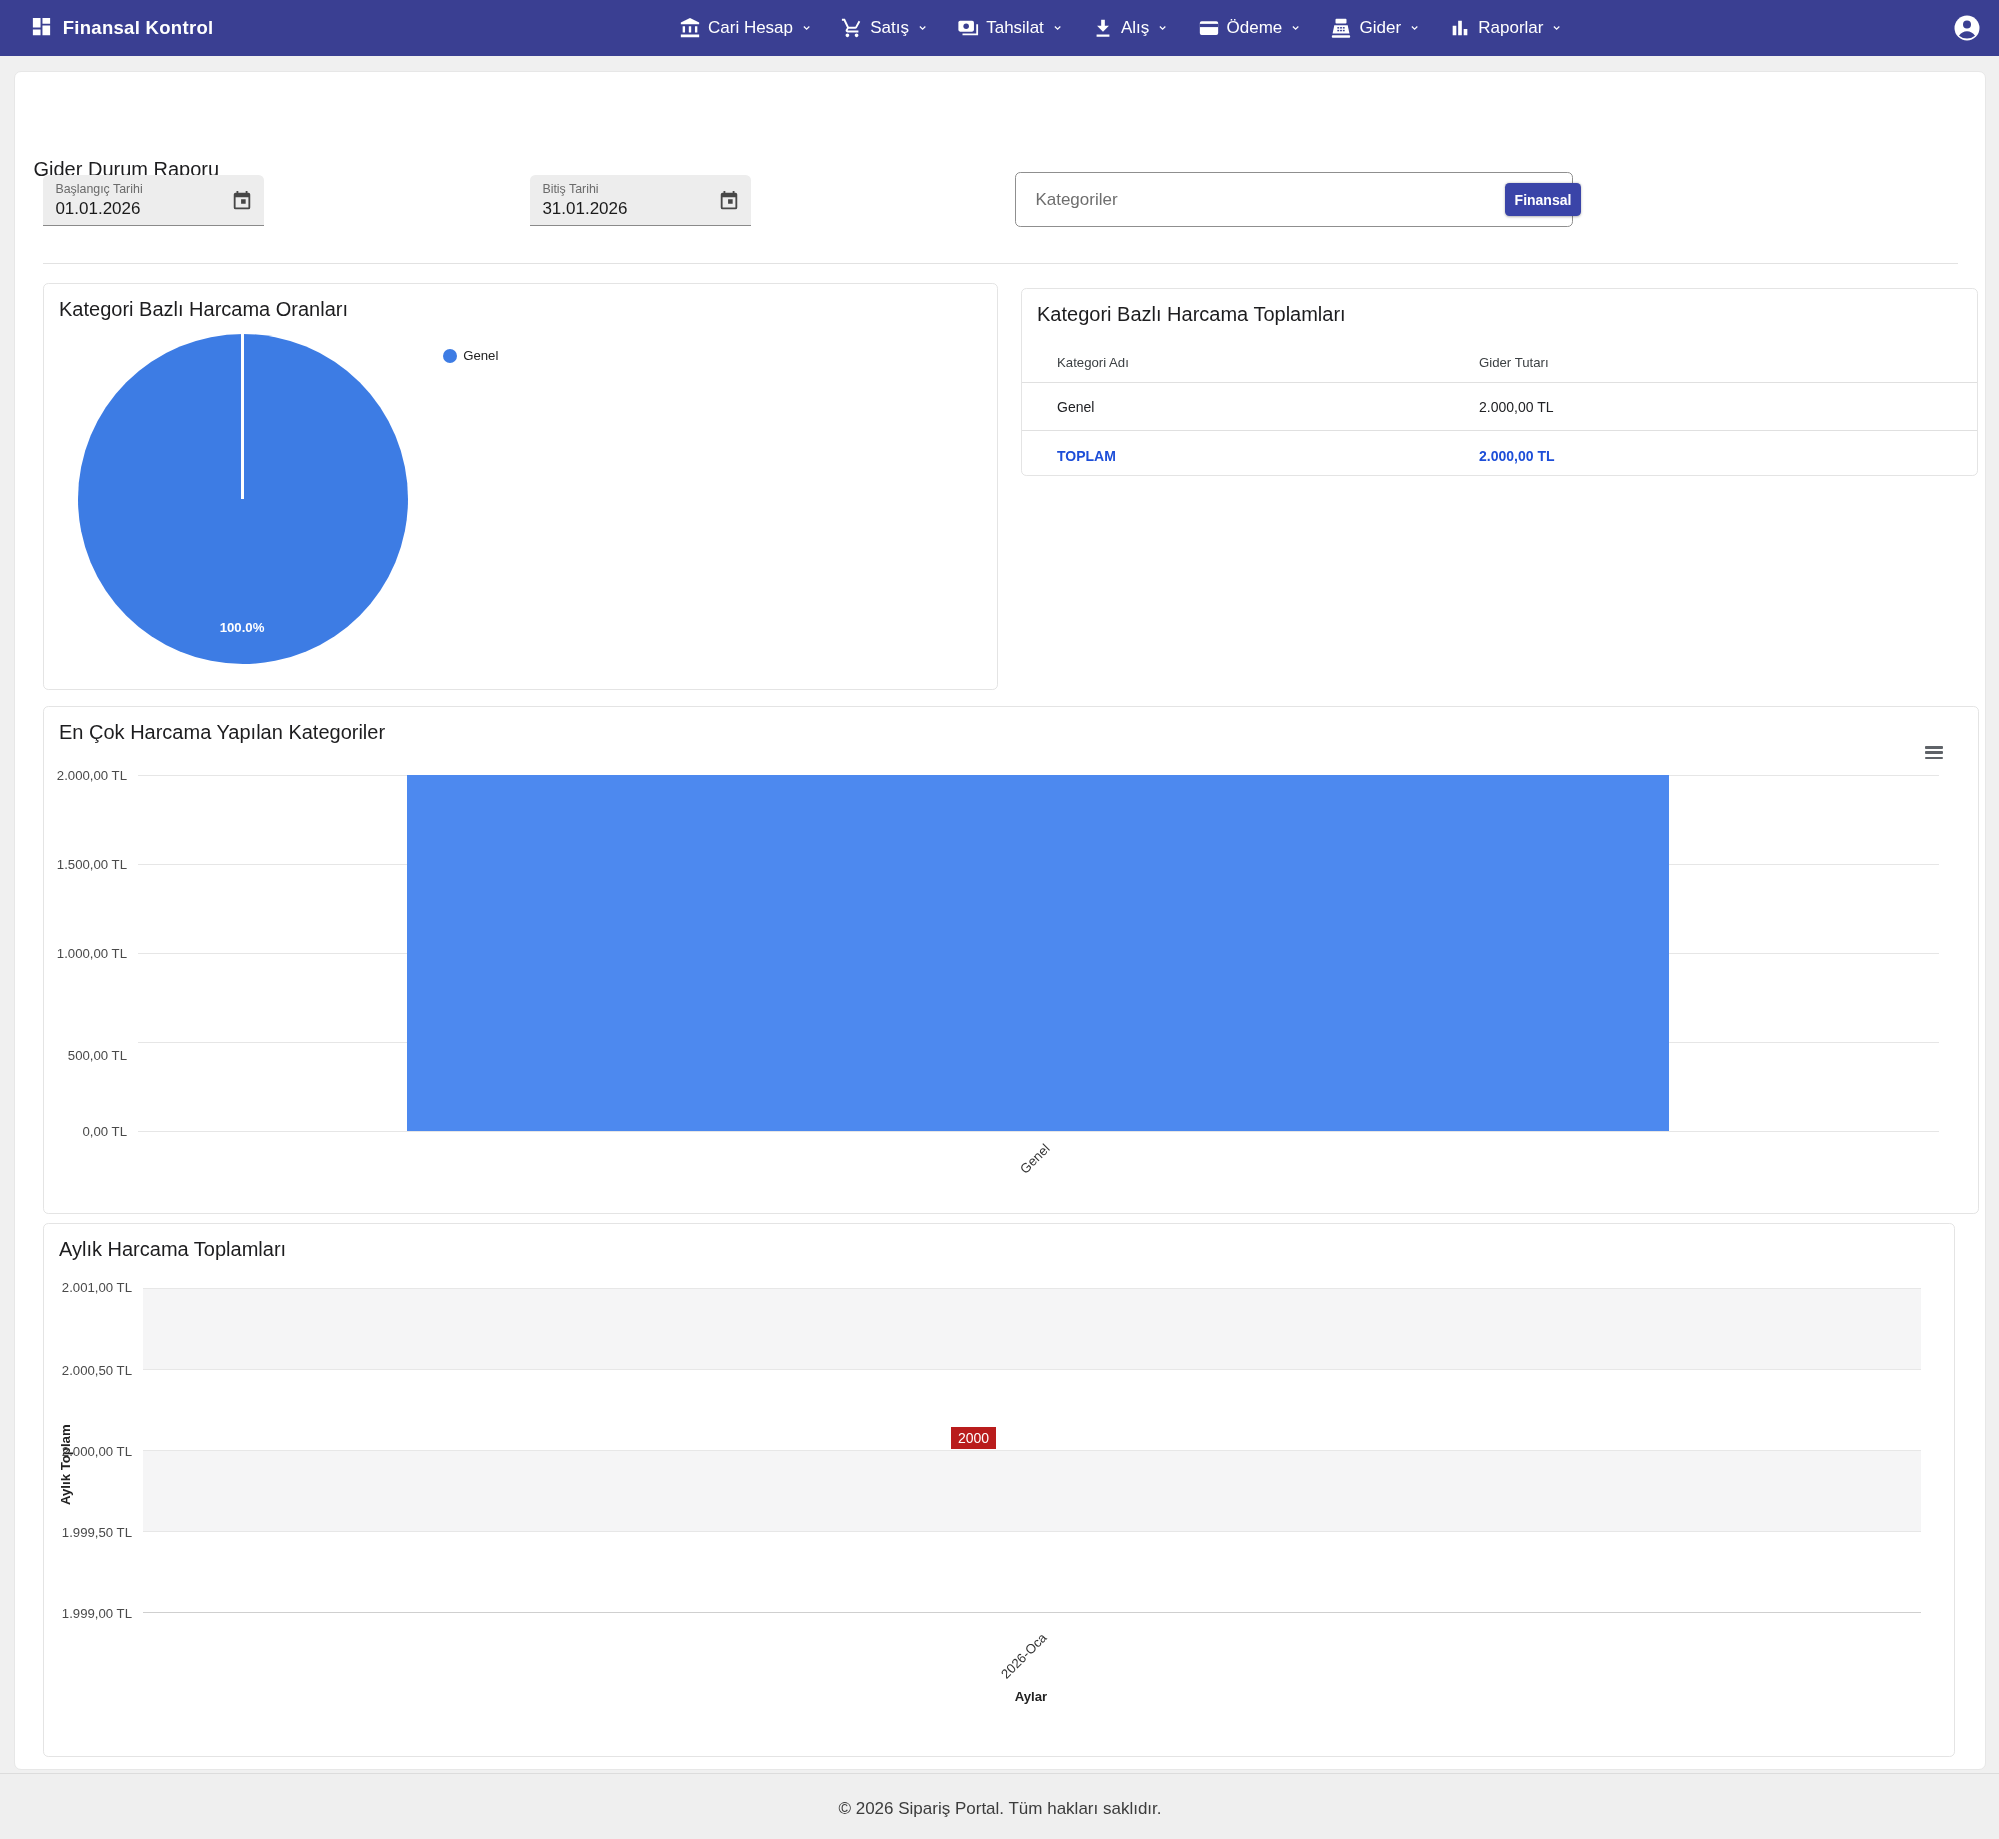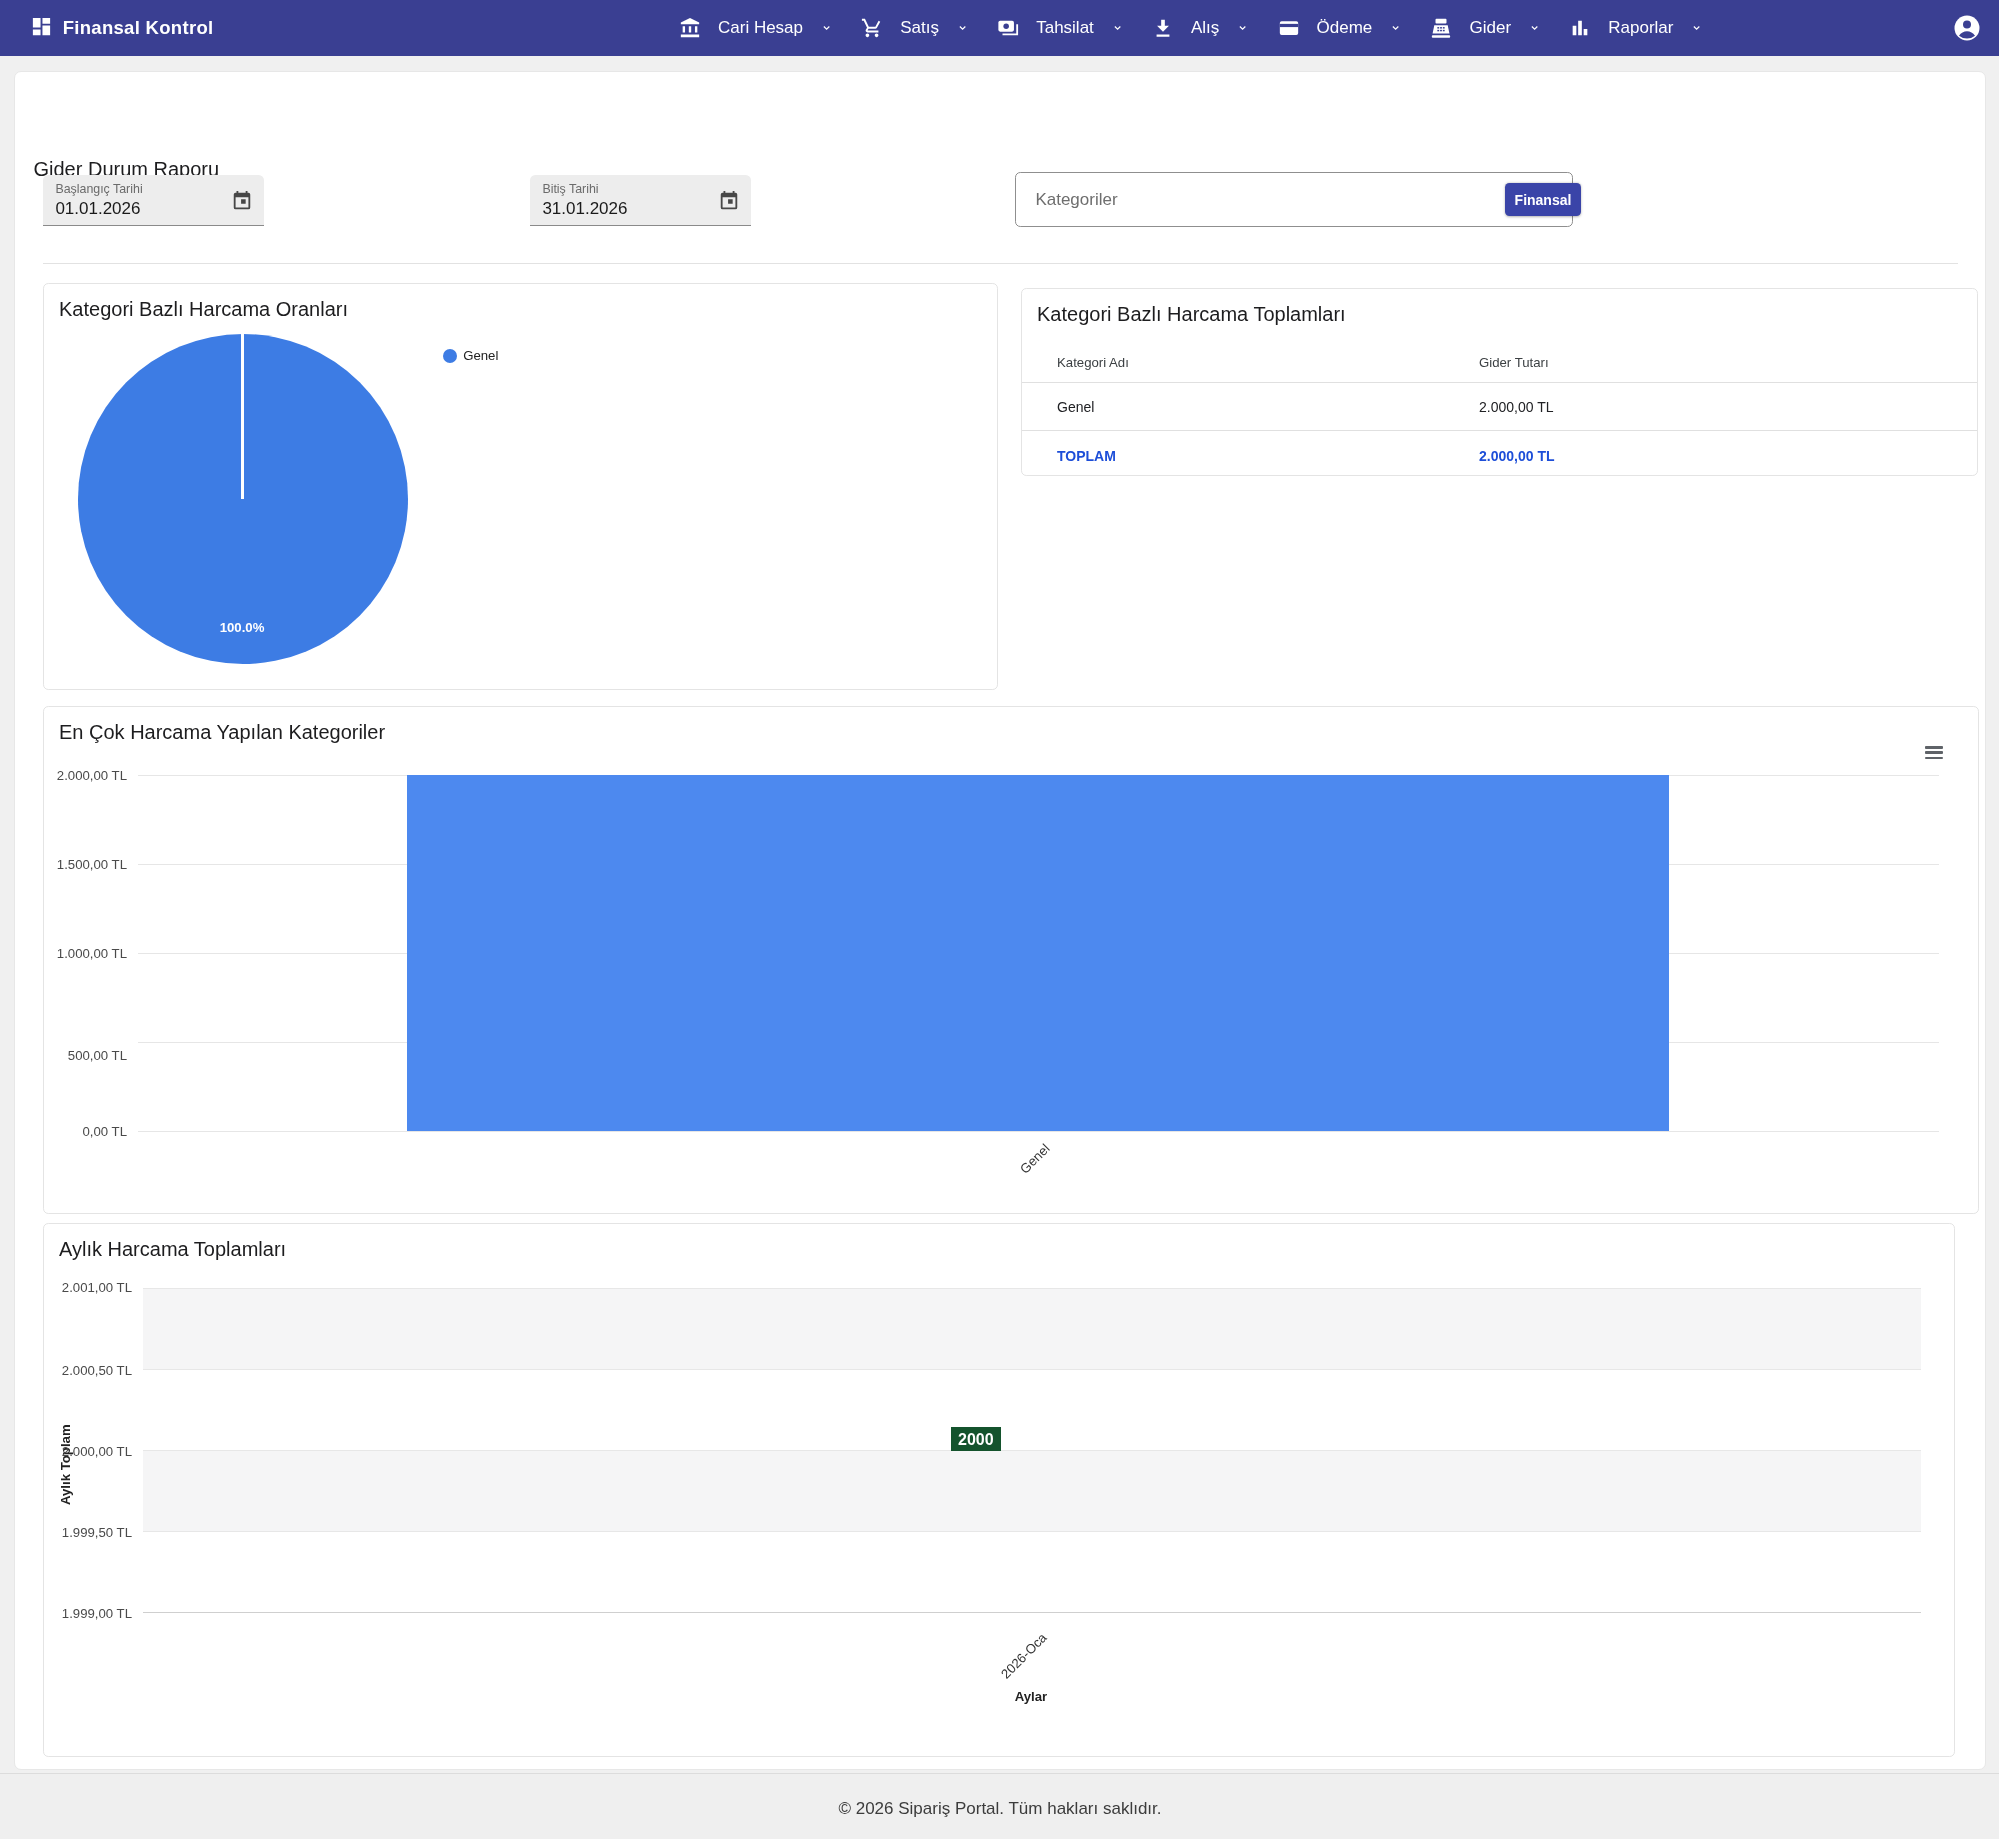--- a/index.html
+++ b/index.html
@@ -3,21 +3,21 @@
 <meta charset="utf-8">
 <style>
   * { margin:0; padding:0; box-sizing:border-box; }
   html,body { width:2000px; height:1839px; background:#f0f0f0; font-family:"Liberation Sans", sans-serif; color:#1f1f1f; position:relative; }
 
   
   .nav { position:absolute; left:0; top:0; width:2000px; height:56px; background:#3a3f92; display:flex; align-items:center; }
   .brand { position:absolute; left:30px; top:0; height:56px; display:flex; align-items:center; gap:9.7px; color:#fff; }
   .brand-title { font-size:18.5px; font-weight:bold; letter-spacing:0.3px; }
   .nav-menu { position:absolute; left:679px; top:0; height:56px; display:flex; align-items:center; gap:28px; }
-  .nav-item { display:flex; align-items:center; gap:17px; color:#fff; font-size:17px; font-weight:500; cursor:pointer; white-space:nowrap; }
+  .nav-item { display:flex; align-items:center; gap:7px; color:#fff; font-size:17px; font-weight:500; cursor:pointer; white-space:nowrap; }
   .nav-item svg.mi { width:22px; height:22px; }
   .acct { position:absolute; right:17.6px; top:13.2px; width:30px; height:30px; cursor:pointer; }
 
   
   .container { position:absolute; left:14px; top:71px; width:1972px; height:1699px; background:#fff; border:0.9px solid #e7e7e7; border-radius:7px; }
   .page-title { position:absolute; left:18.5px; top:86px; font-size:20px; color:#1d1d1f; }
 
   
   .mfield { position:absolute; width:221px; height:51px; background:#ededed; border-bottom:0.9px solid #8a8a8a; border-radius:5.3px 5.3px 0 0; padding:7px 12.4px 0 12.4px; cursor:pointer; }
   .mfield .lab { font-size:12.4px; color:#6b6b6b; line-height:14px; }
@@ -65,21 +65,21 @@
   .ytick { position:absolute; width:83px; text-align:right; font-size:13.2px; color:#4a4a4a; }
   .bar-rect { position:absolute; left:363px; top:68px; width:1262px; height:356px; background:#4d89ef; }
   .xlab-rot { position:absolute; font-size:13.2px; color:#333; transform:rotate(-45deg); transform-origin:100% 0; text-align:right; }
 
   
   .plot { position:absolute; left:99px; top:64px; width:1778px; height:325px; }
   .band { position:absolute; left:0; width:100%; }
   .band.gray { background:#f5f5f6; }
   .pgrid { position:absolute; left:0; width:100%; height:0.9px; background:#e7e7e7; }
   .paxis { position:absolute; left:0; bottom:0; width:100%; height:0.9px; background:#cfcfcf; }
-  .pt-label { position:absolute; left:808px; top:139px; background:#14532d; color:#fff; font-size:16px; font-weight:bold; padding:2.6px 7px; line-height:1.2; }
+  .pt-label { position:absolute; left:808px; top:139px; background:#b91c1c; color:#fff; font-size:14px; font-weight:normal; padding:2.6px 7px; line-height:1.2; }
   .yaxis-title { position:absolute; left:14px; top:281px; font-size:13.2px; font-weight:bold; color:#222; transform:rotate(-90deg); transform-origin:0 0; white-space:nowrap; }
   .xaxis-title { position:absolute; left:899px; top:465px; width:176px; text-align:center; font-size:13.2px; font-weight:bold; color:#222; }
 
   
   .footer { position:absolute; left:0; top:1773px; width:2000px; height:66px; background:#efefef; border-top:0.9px solid #dcdcdc; }
   .footer-text { margin-top:25px; text-align:center; font-size:17px; color:#3c3c3c; }
 </style>
 </head>
 <body>
 

